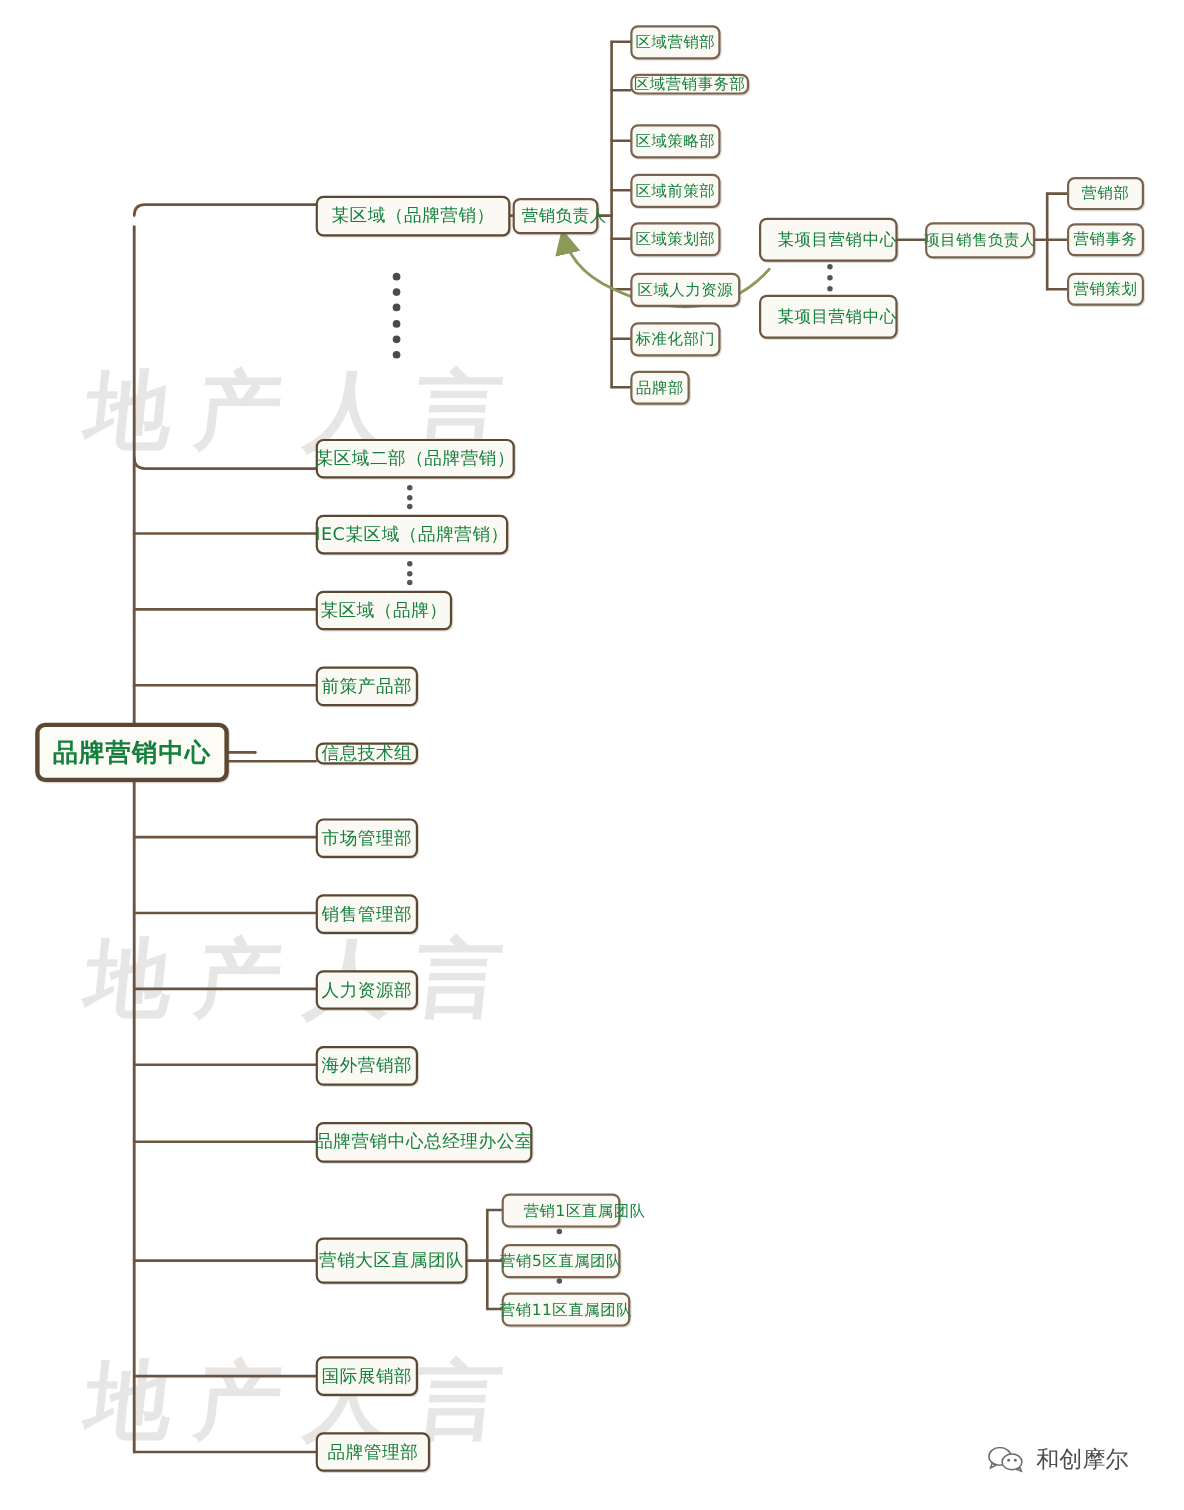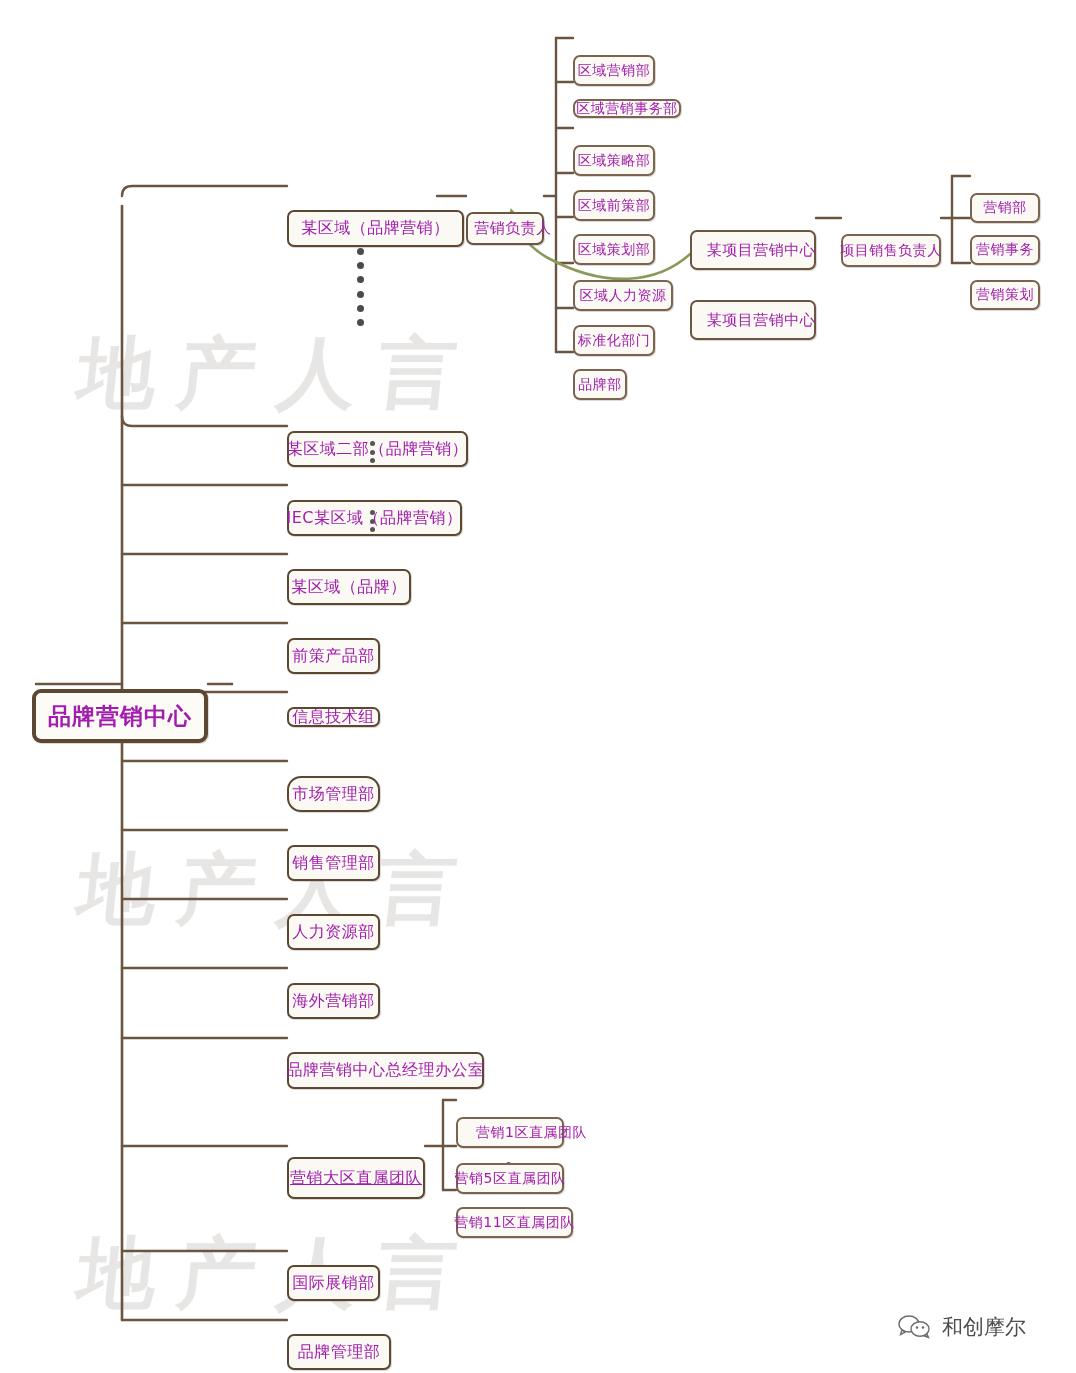--- a/index.html
+++ b/index.html
@@ -12,26 +12,25 @@
   }
   #canvas{position:absolute;left:0;top:0;width:1076px;height:1373px;}
   svg.wires{position:absolute;left:0;top:0;width:1076px;height:1373px;pointer-events:none;}
 
   .node{
     position:absolute;
     box-sizing:border-box;
     background:#fbf9f3;
     border:2px solid #5c4733;
     border-radius:7px;
-    color:#a21caf;
+    color:#15803d;
     display:flex;align-items:center;justify-content:center;
     white-space:nowrap;
     letter-spacing:0.5px;
     box-shadow:1px 1px 0 rgba(120,100,80,.25);
-    margin-top:32px;
   }
   .node.root{
     border:4px solid #5c4733;
     border-radius:9px;
     font-size:23px;
     font-weight:700;
     letter-spacing:1px;
     background:#fcfbf6;
   }
   .node.lvl1{font-size:16px;border-width:2px;}
@@ -139,26 +138,26 @@
   </svg>
 
   <div class="node root" style="left:32px;top:657px;width:176px;height:54px;">品牌营销中心</div>
 
   <div class="node lvl1" style="left:287px;top:178px;width:177px;height:37px;">某区域（品牌营销）</div>
   <div class="node lvl1" style="left:287px;top:468px;width:175px;height:36px;">IEC某区域（品牌营销）</div>
   <div class="node lvl1" style="left:287px;top:399px;width:181px;height:36px;">某区域二部（品牌营销）</div>
   <div class="node lvl1" style="left:287px;top:537px;width:124px;height:36px;">某区域（品牌）</div>
   <div class="node lvl1" style="left:287px;top:606px;width:93px;height:36px;">前策产品部</div>
   <div class="node lvl1" style="left:287px;top:675px;width:93px;height:20px;">信息技术组</div>
-  <div class="node lvl1" style="left:287px;top:744px;width:93px;height:36px;border-radius:14px;">市场管理部</div>
+  <div class="node lvl1" style="left:287px;top:744px;width:93px;height:36px;">市场管理部</div>
   <div class="node lvl1" style="left:287px;top:813px;width:93px;height:36px;">销售管理部</div>
   <div class="node lvl1" style="left:287px;top:882px;width:93px;height:36px;">人力资源部</div>
   <div class="node lvl1" style="left:287px;top:951px;width:93px;height:36px;">海外营销部</div>
   <div class="node lvl1" style="left:287px;top:1020px;width:197px;height:37px;">品牌营销中心总经理办公室</div>
-  <div class="node lvl1" style="left:287px;top:1125px;width:138px;height:42px;text-decoration:underline;">营销大区直属团队</div>
+  <div class="node lvl1" style="left:287px;top:1125px;width:138px;height:42px;">营销大区直属团队</div>
   <div class="node lvl1" style="left:287px;top:1233px;width:93px;height:36px;">国际展销部</div>
   <div class="node lvl1" style="left:287px;top:1302px;width:104px;height:36px;">品牌管理部</div>
 
   <div class="dots" style="left:356px;top:248px;width:8px;height:78px;">
     <i></i>
       <i></i>
       <i></i>
       <i></i>
       <i></i>
       <i></i>

